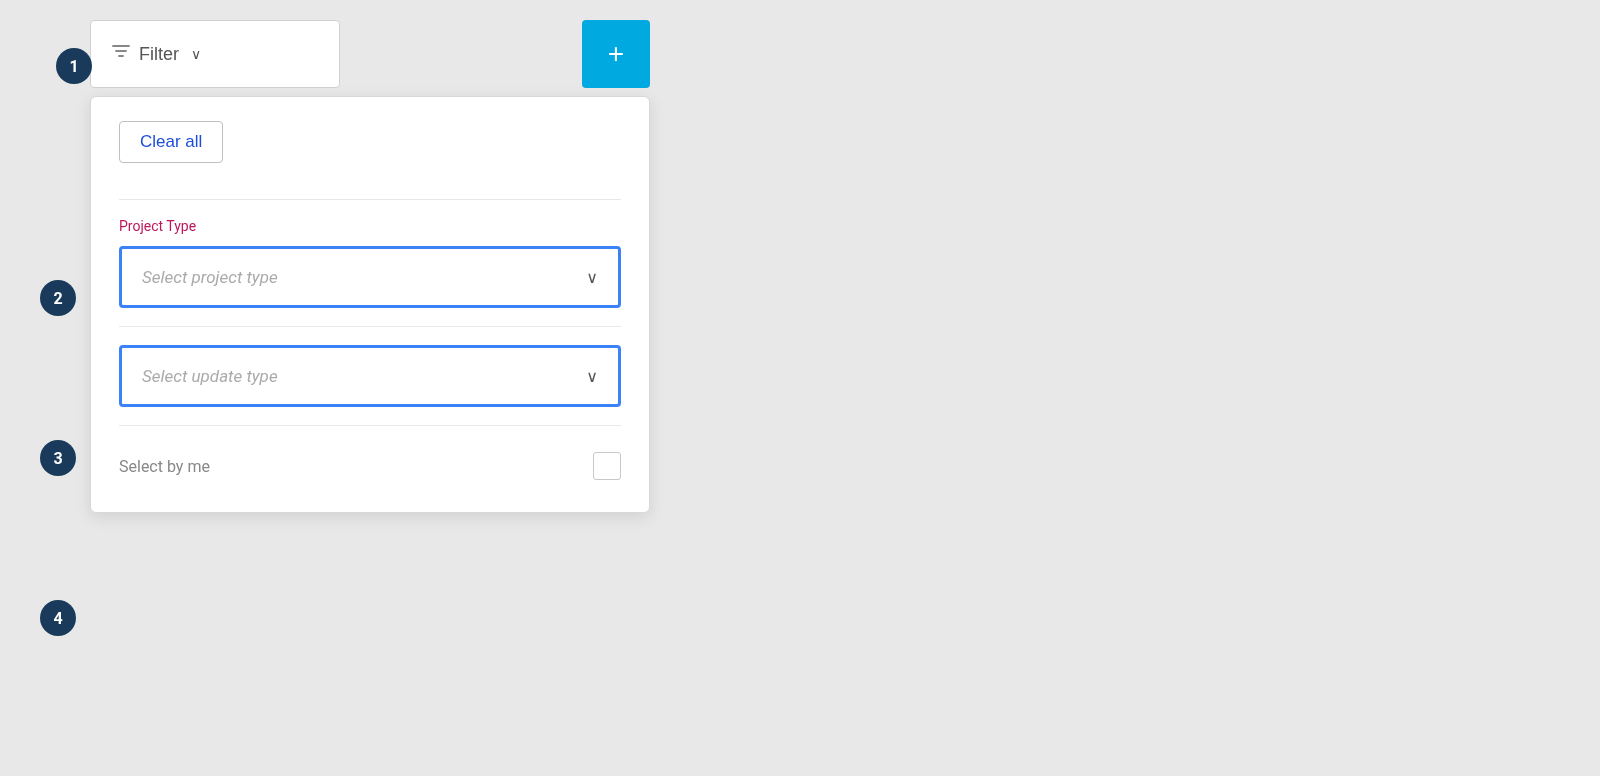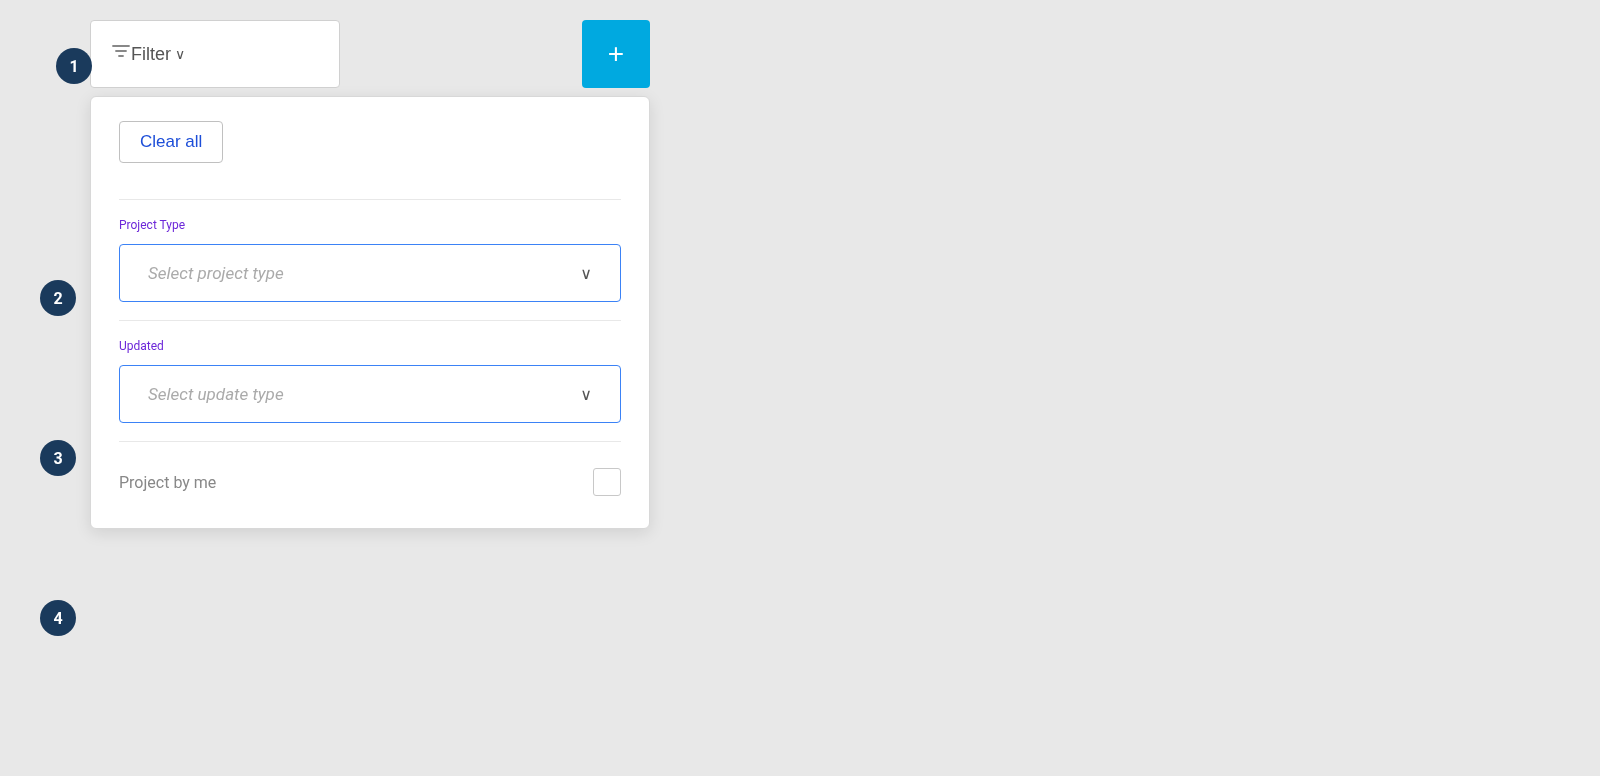--- a/index.html
+++ b/index.html
@@ -37,21 +37,21 @@
     .top-bar {
       display: flex;
       align-items: center;
       justify-content: space-between;
       margin-bottom: 8px;
     }
 
     .filter-button {
       display: flex;
       align-items: center;
-      gap: 0;
+      gap: 8px;
       background: #fff;
       border: 1px solid #d0d0d0;
       border-radius: 4px;
       padding: 14px 20px;
       cursor: pointer;
       font-size: 18px;
       color: #555;
       width: 250px;
       height: 68px;
     }
@@ -107,31 +107,31 @@
       margin-bottom: 18px;
     }
 
     .divider {
       border: none;
       border-top: 1px solid #e8e8e8;
       margin: 18px 0;
     }
 
     .section-label {
-      font-size: 12px;
-      color: #6d28d9;
+      font-size: 14px;
+      color: #be185d;
       margin-bottom: 12px;
       font-weight: 400;
     }
 
     .select-dropdown {
       width: 100%;
-      border: 1px solid #3b82f6;
-      border-radius: 4px;
-      padding: 18px 28px;
+      border: 3px solid #3b82f6;
+      border-radius: 4px;
+      padding: 18px 20px;
       display: flex;
       align-items: center;
       justify-content: space-between;
       cursor: pointer;
       background: #fff;
       margin-bottom: 6px;
     }
 
     .select-placeholder {
       font-size: 17px;
@@ -253,30 +253,29 @@
         <div class="select-dropdown">
           <span class="select-placeholder">Select project type</span>
           <span class="select-chevron">∨</span>
         </div>
       </div>
 
       <hr class="divider">
 
       
       <div>
-        <div class="section-label">Updated</div>
         <div class="select-dropdown">
           <span class="select-placeholder">Select update type</span>
           <span class="select-chevron">∨</span>
         </div>
       </div>
 
       <hr class="divider">
 
       
       <div class="created-by-row">
-        <span class="created-by-label">Project by me</span>
+        <span class="created-by-label">Select by me</span>
         <div class="checkbox"></div>
       </div>
 
     </div>
   </div>
 </div>
 
 </body></html>

